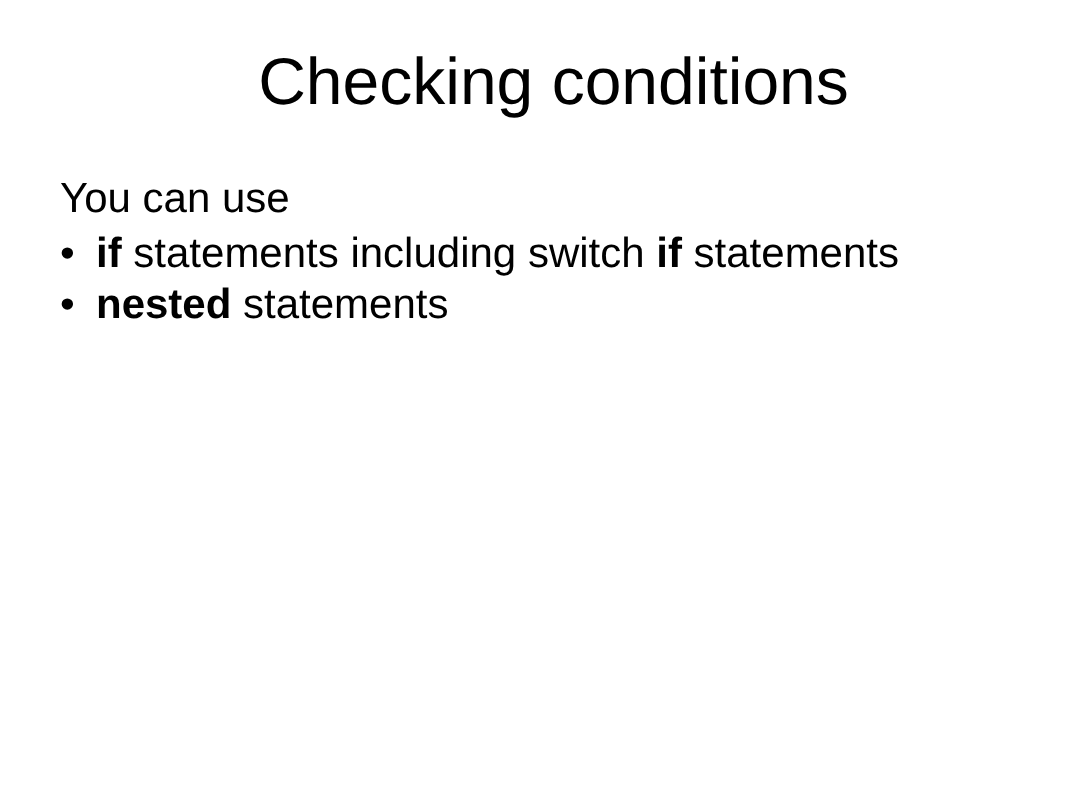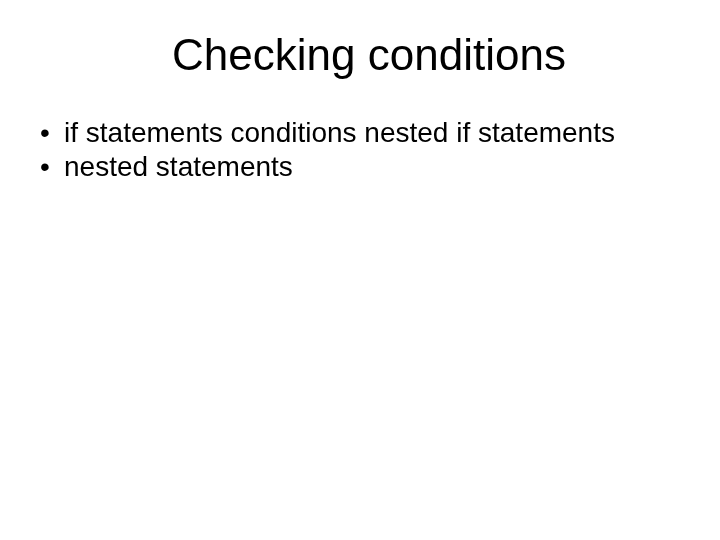--- a/index.html
+++ b/index.html
@@ -39,30 +39,31 @@
       align-items: flex-start;
     }
     .bullet-dot {
       display: inline-block;
       width: 24px;
       flex-shrink: 0;
     }
     .bullet-text {
       flex: 1;
     }
-    .bold { font-weight: normal; }
+    .bold { font-weight: bold; }
   </style>
 </head>
 <body>
 
 <div class="slide">
   <h1 class="title">Checking conditions</h1>
+  <p class="intro">You can use</p>
   <ul class="bullets">
     <li>
       <span class="bullet-dot">•</span>
-      <span class="bullet-text"><span class="bold">if</span><span> statements conditions nested </span><span class="bold">if</span><span> statements</span></span>
+      <span class="bullet-text"><span class="bold">if</span><span> statements including switch </span><span class="bold">if</span><span> statements</span></span>
     </li>
     <li>
       <span class="bullet-dot">•</span>
       <span class="bullet-text"><span class="bold">nested</span><span> statements</span></span>
     </li>
   </ul>
 </div>
 
 </body></html>

